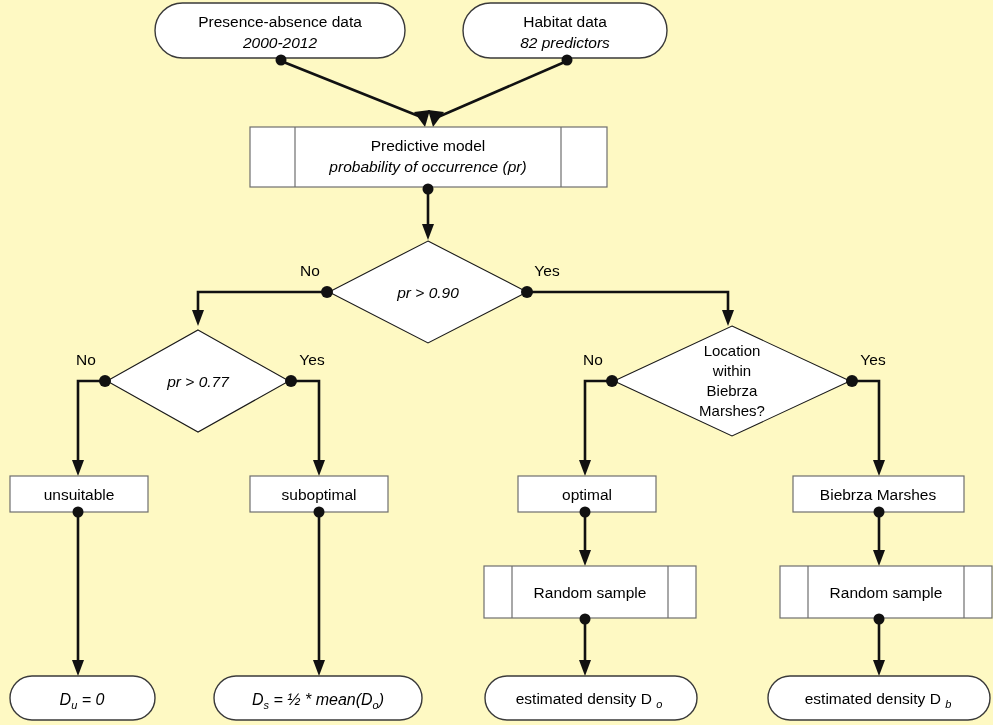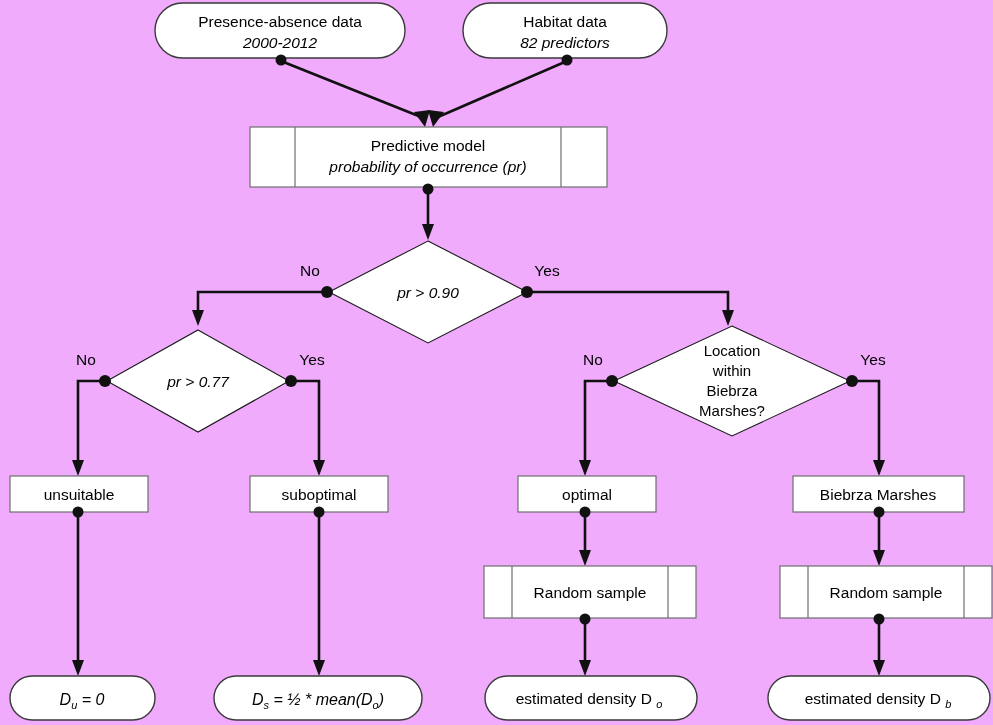--- a/index.html
+++ b/index.html
@@ -7,21 +7,21 @@
     padding: 0;
     background: #ffffff;
   }
   body {
     font-family: "Liberation Sans", sans-serif;
   }
   #canvas-wrap {
     position: relative;
     width: 993px;
     height: 725px;
-    background: #f0abfc;
+    background: #fef9c3;
     overflow: hidden;
   }
   svg.flow {
     display: block;
     width: 993px;
     height: 725px;
   }
   
   .shape-outline {
     fill: #ffffff;

